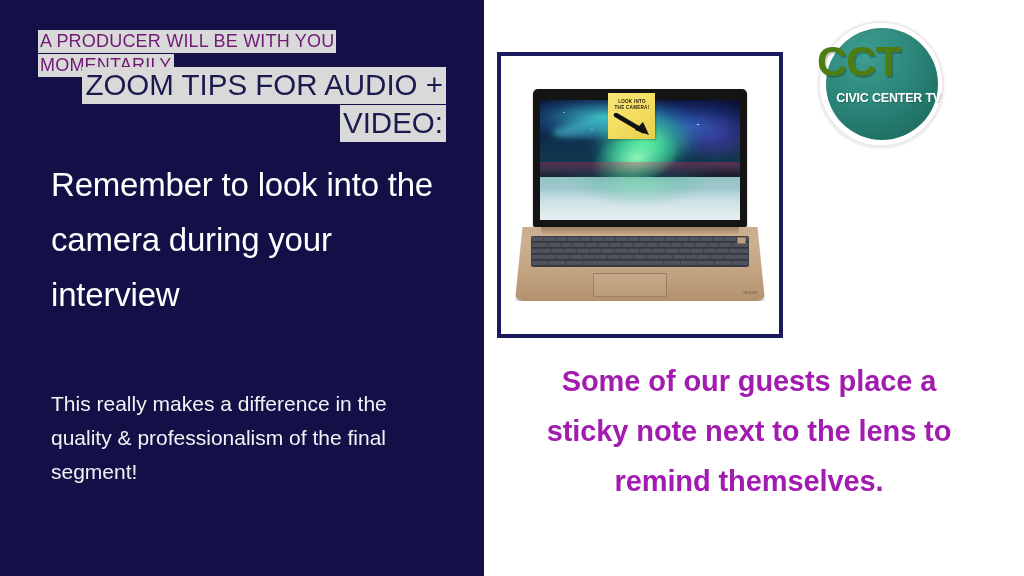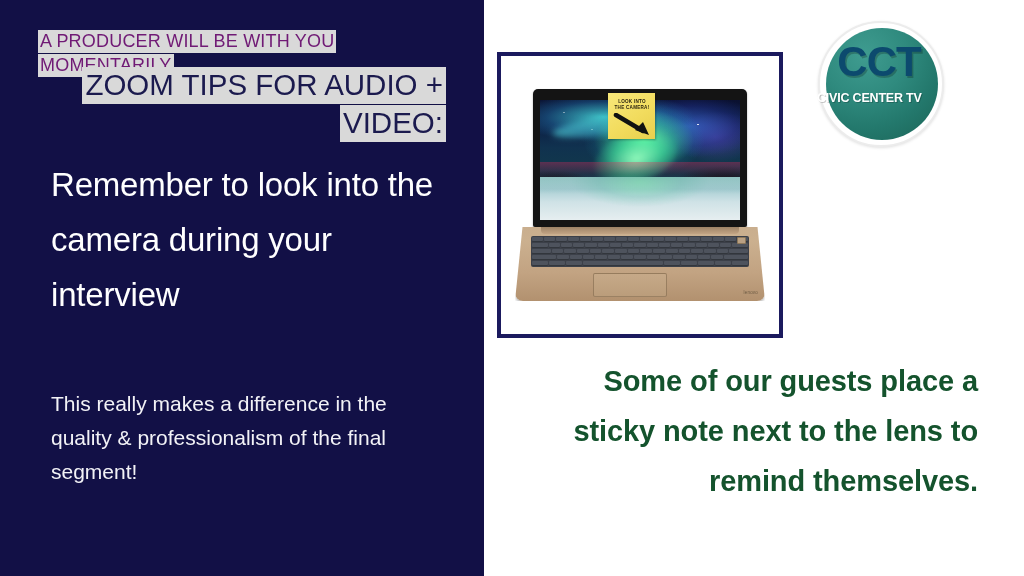--- a/index.html
+++ b/index.html
@@ -345,22 +345,22 @@
     width: 40px;
     height: 24px;
   }
 
   
   .caption {
     position: absolute;
     left: 520px;
     top: 356px;
     width: 458px;
-    text-align: right;
-    color: #14532d;
+    text-align: center;
+    color: #a21caf;
     font-size: 29px;
     font-weight: bold;
     line-height: 1.73;
     letter-spacing: -0.1px;
   }
 
   
   .logo {
     position: absolute;
     left: 817px;
@@ -386,34 +386,34 @@
     width: 112px;
     height: 112px;
     border-radius: 50%;
     background: radial-gradient(circle at 34% 24%, #3f9c90 0%, #2f8a7e 38%, #23786c 66%, #1b6355 100%);
   }
   .logo-cct {
     position: absolute;
     left: 0;
     top: 20px;
     width: 124px;
-    text-align: center;
-    color: #0c4a6e;
+    text-align: left;
+    color: #4d7c0f;
     font-size: 42px;
     font-weight: bold;
     letter-spacing: -1px;
     text-shadow: 1.5px 1.5px 0 rgba(0,0,0,0.22);
     line-height: 1;
   }
   .logo-sub {
     position: absolute;
     left: 0;
     top: 70px;
     width: 124px;
-    text-align: left;
+    text-align: right;
     color: #ffffff;
     font-size: 12.5px;
     font-weight: bold;
     letter-spacing: -0.2px;
     text-shadow: 1px 1px 0 rgba(0,0,0,0.2);
   }
 </style>
 </head>
 <body>
 

